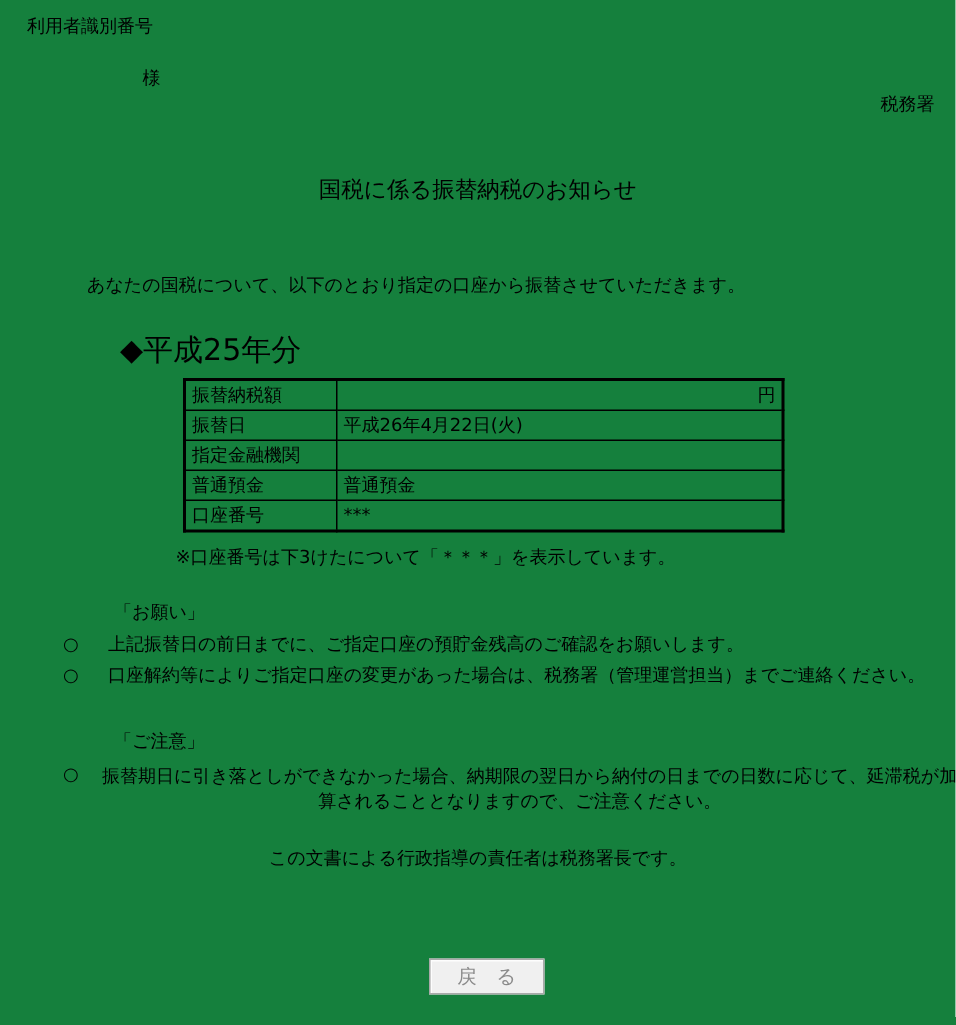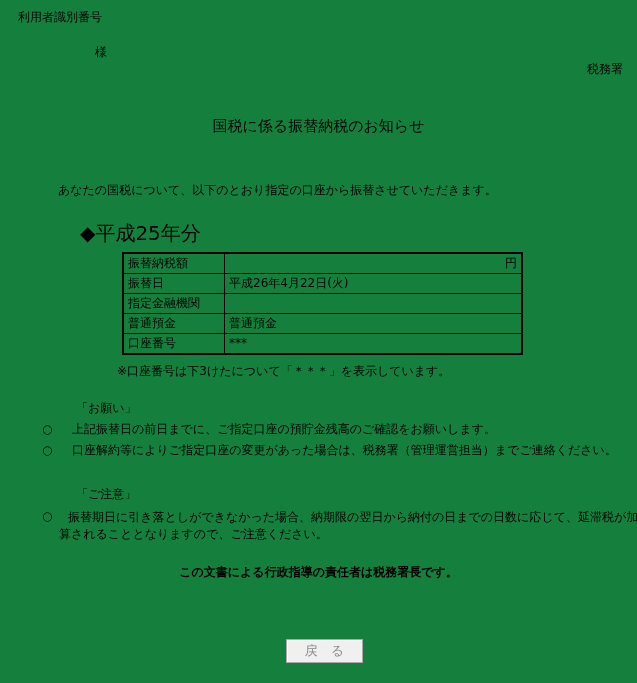--- a/index.html
+++ b/index.html
@@ -54,27 +54,26 @@
   .bullet-row { position: absolute; left: 42px; display: flex; white-space: nowrap; }
   .bullet-row .bullet { flex: 0 0 30px; }
   .req-item-1 { top: 422px; }
   .req-item-2 { top: 443px; }
 
   .caution-bullet { left: 42px; top: 509px; }
   .caution-text {
     left: 59px; top: 509px; width: 575px;
     white-space: nowrap;
   }
-  .caution-text .line { display: block; line-height: 17px; }
+  .caution-text .line { display: block; line-height: 17px; text-align: center; }
   .caution-text .line1 { padding-left: 9px; }
 
   .closing {
     left: 0; top: 565px; width: 100%;
     text-align: center;
-    font-weight: bold;
   }
 
   .back-button {
     position: absolute;
     left: 286px; top: 639px;
     width: 77px; height: 24px;
     background: #f0f0f0;
     border: 1px solid #a9a9a9;
     box-shadow: inset 1px 1px 0 #fdfdfd;
     color: #8a8a8a;

